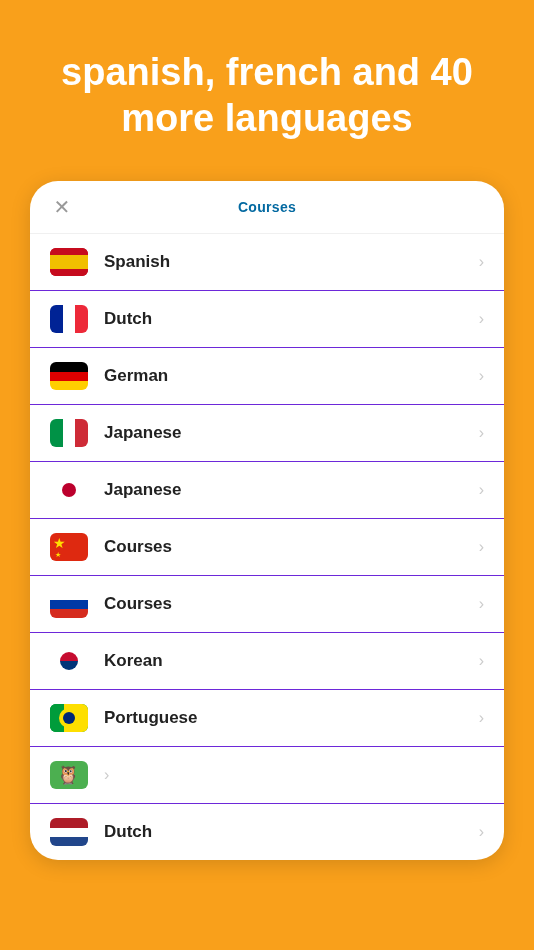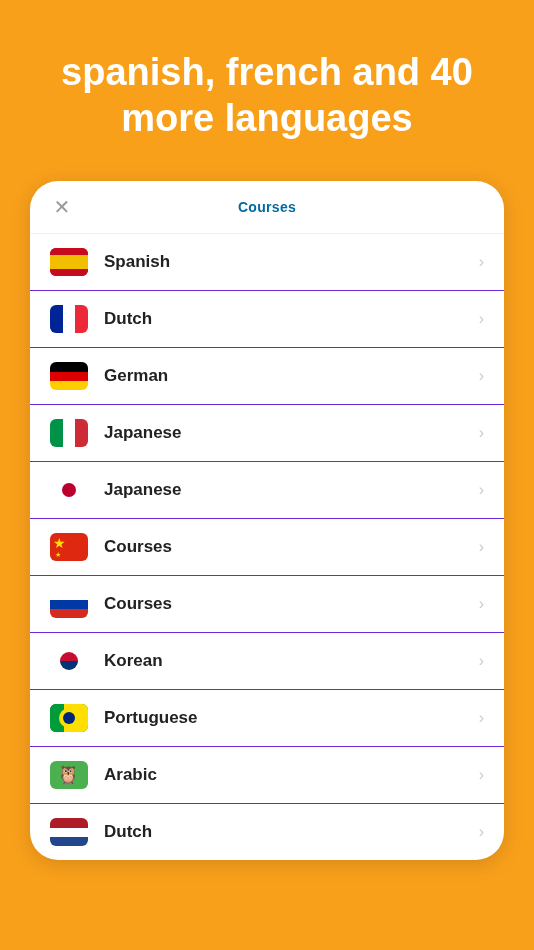--- a/index.html
+++ b/index.html
@@ -333,21 +333,20 @@
         </div>
       </div>
       <span class="language-name">Portuguese</span>
       <span class="chevron">›</span>
     </li>
 
     <li class="language-item">
       <div class="flag flag-arabic-duo" style="width:38px;height:28px;border-radius:6px;background:#4CAF50;display:flex;align-items:center;justify-content:center;margin-right:16px;flex-shrink:0;">
         <span style="color:white;font-size:18px;">🦉</span>
       </div>
-      <span class="language-name">Arabic</span>
       <span class="chevron">›</span>
     </li>
 
     <li class="language-item">
       <div class="flag flag-dutch">
         <div class="d1"></div>
           <div class="d2"></div>
           <div class="d3"></div>
       </div>
       <span class="language-name">Dutch</span>

